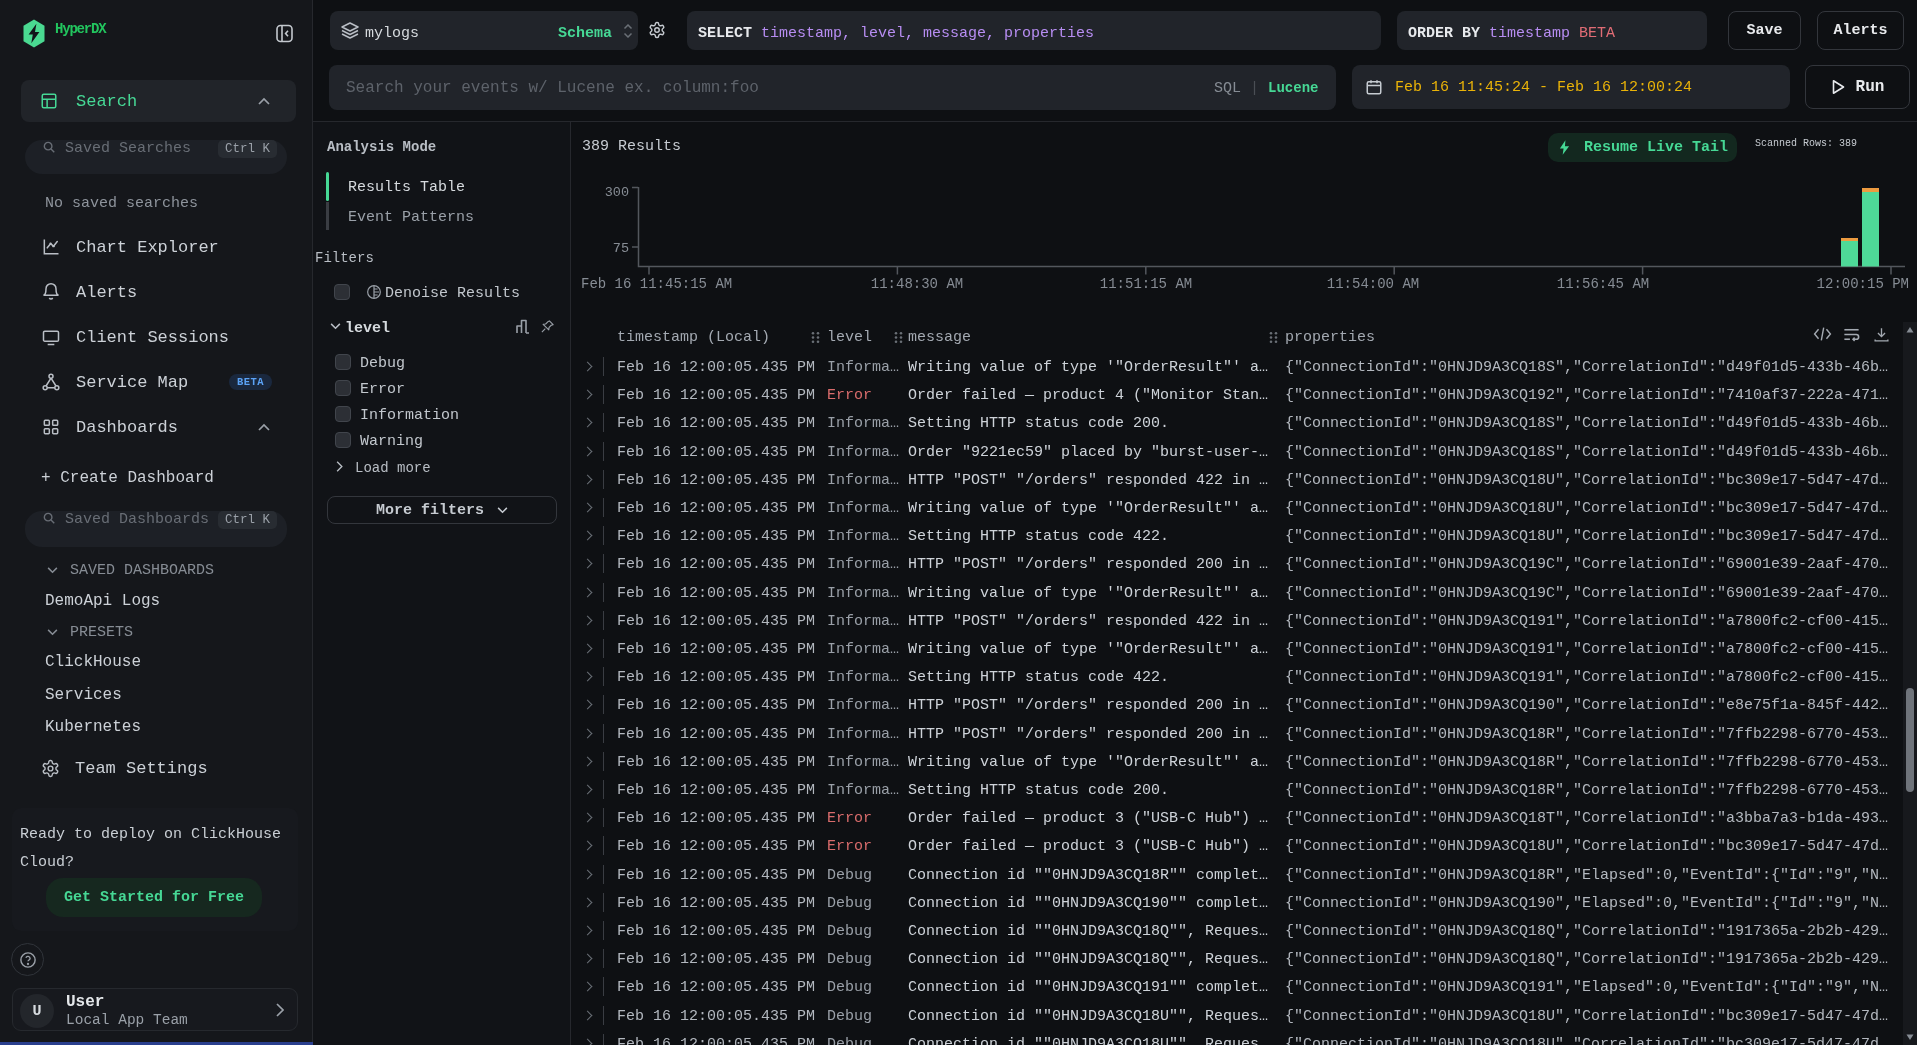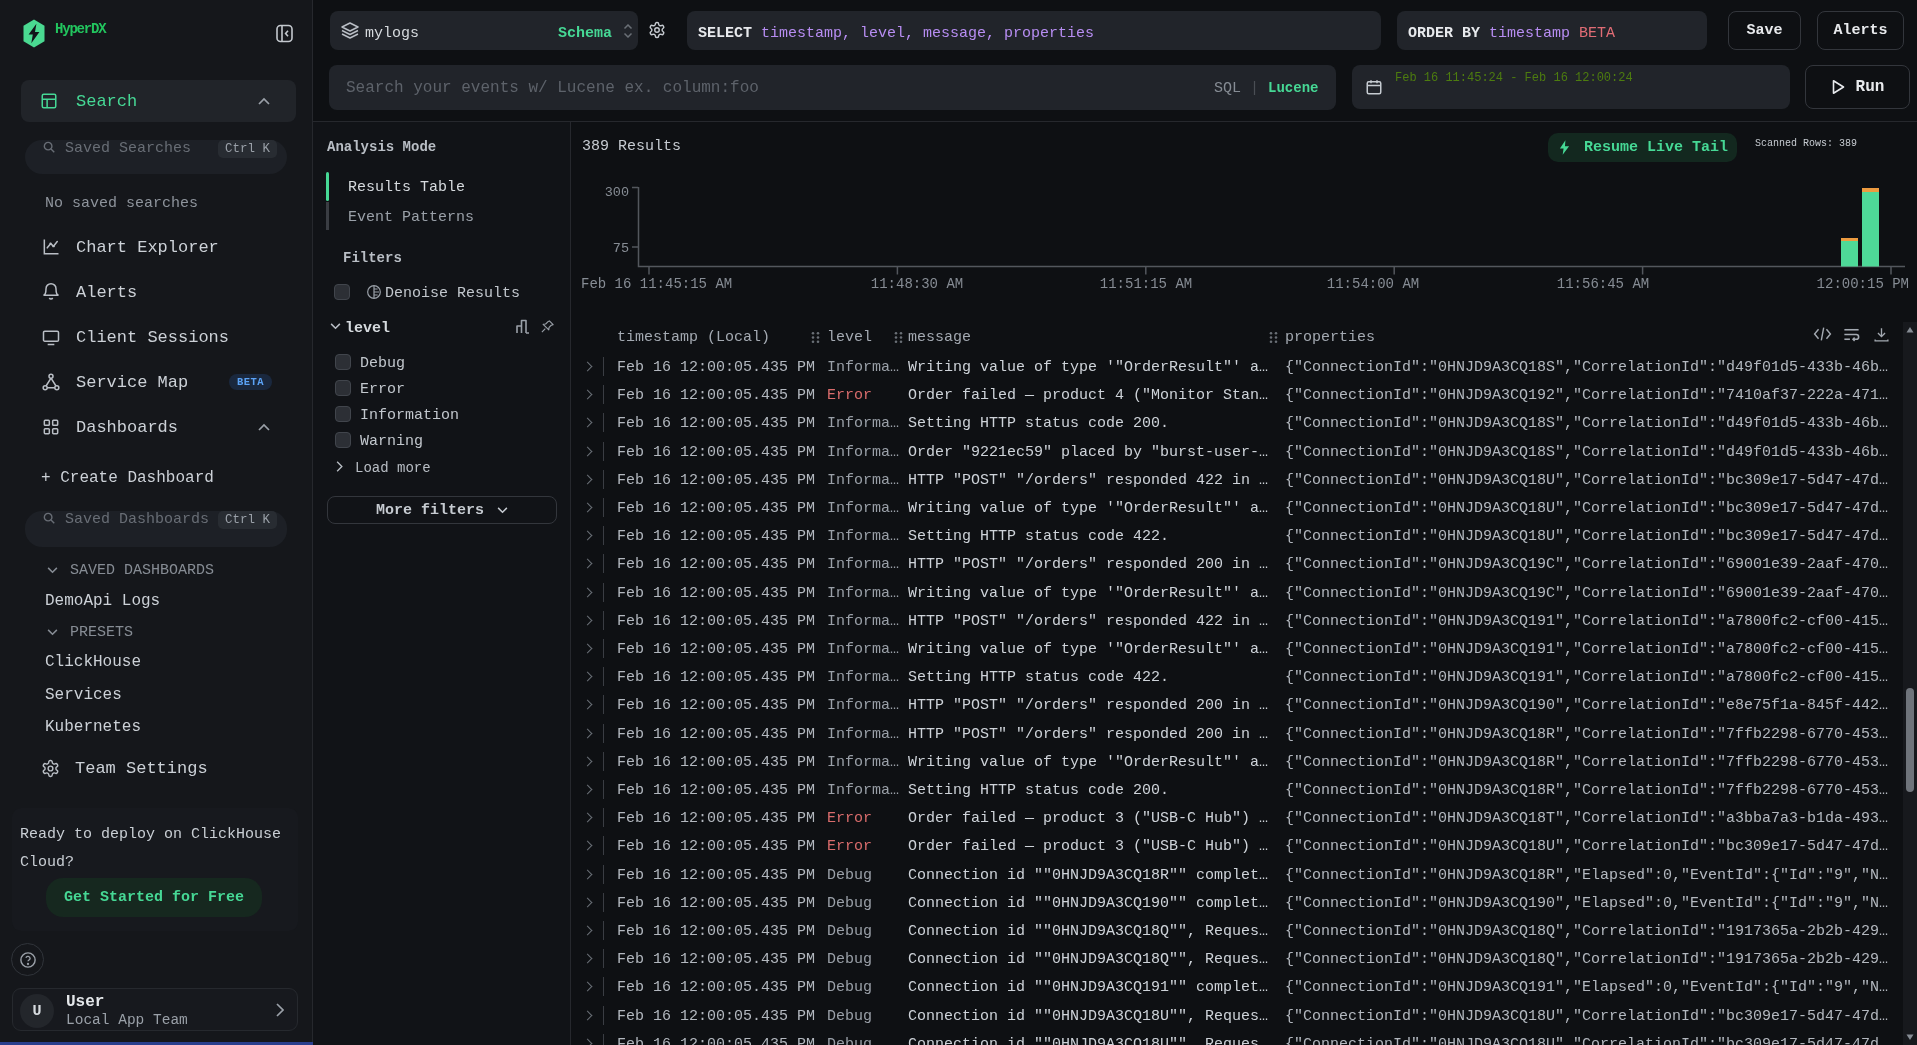--- a/index.html
+++ b/index.html
@@ -66,21 +66,21 @@
   <div class="btn" style="left:1504px;top:11px;width:87px;height:39px;font-size:15px">Alerts</div>
 
   <div class="box" style="left:16px;top:65px;width:1007px;height:45px"></div>
   <div class="txt" style="left:33px;top:79px;font-size:16px;color:#5d626a">Search your events w/ Lucene ex. column:foo</div>
   <div class="txt" style="left:901px;top:80px;font-size:15px;color:#868c94">SQL <span style="color:#4a4e54">|</span> <b class="green" style="font-size:14px">Lucene</b></div>
   <div class="box" style="left:1039px;top:65px;width:438px;height:44px"></div>
   <svg class="abs" style="left:1052px;top:78px" width="18" height="18" viewBox="0 0 24 24" fill="none" stroke="#c6cbd1" stroke-width="2">
       <rect x="3" y="5" width="18" height="16" rx="2"></rect>
       <path d="M8 3v4M16 3v4M3 10h18"></path>
     </svg>
-  <div class="txt" style="left:1082px;top:71px;font-size:12px;color:#4d7c0f">Feb 16 11:45:24 - Feb 16 12:00:24</div>
+  <div class="txt" style="left:1082px;top:79px;font-size:15px;color:#eab308">Feb 16 11:45:24 - Feb 16 12:00:24</div>
   <div class="btn" style="left:1492px;top:65px;width:105px;height:44px;font-size:16px"><svg width="15" height="16" viewBox="0 0 15 16" fill="none" stroke="#e8eaed" stroke-width="1.6" style="margin-right:10px">
         <path d="M2.5 1.8 L12.5 8 2.5 14.2 Z" stroke-linejoin="round"></path>
       </svg>Run</div>
 </div>
 
 <div id="sidebar">
   <svg class="abs" style="left:23px;top:19px" width="22" height="29" viewBox="0 0 22 29">
       <polygon points="11,0.5 21.5,6.8 21.5,22.2 11,28.5 0.5,22.2 0.5,6.8" fill="#4ad991"></polygon>
       <path d="M13.4 4.8 L5.6 15.6 h4.2 L8.3 24.2 16.4 12.9 h-4.4 z" fill="#12141a"></path>
     </svg>
@@ -189,21 +189,21 @@
     </svg>
   <div class="abs" style="left:0;top:1042px;width:313px;height:3px;background:#2a3f8e"></div>
 </div>
 
 <div id="fpanel">
   <div class="txt" style="left:14px;top:17px;font-size:14px;font-weight:bold;color:#b9bec5">Analysis Mode</div>
   <div class="abs" style="left:13px;top:50px;width:3px;height:29px;background:#46d895;border-radius:2px"></div>
   <div class="abs" style="left:13px;top:80px;width:3px;height:28px;background:#3a3d43"></div>
   <div class="txt" style="left:35px;top:57px;font-size:15px;color:#d6dade">Results Table</div>
   <div class="txt" style="left:35px;top:87px;font-size:15px;color:#9aa0a8">Event Patterns</div>
-  <div class="txt" style="left:30px;top:128px;font-size:14px;font-weight:bold;color:#b9bec5">Filters</div>
+  <div class="txt" style="left:2px;top:128px;font-size:14px;font-weight:normal;color:#b9bec5">Filters</div>
   <div class="cb" style="left:21px;top:162px"></div>
   <svg class="abs" style="left:53px;top:162px" width="16" height="16" viewBox="0 0 24 24" fill="none" stroke="#9aa0a8" stroke-width="1.8">
       <circle cx="12" cy="12" r="9.5"></circle>
       <path d="M12 3 v18 M12.5 7.5 h5 M12.5 12 h7 M12.5 16.5 h5"></path>
     </svg>
   <div class="flbl" style="left:72px;top:163px">Denoise Results</div>
   <svg class="abs" style="left:17px;top:201px" width="11" height="7" viewBox="0 0 12 8" fill="none" stroke="#b9bec5" stroke-width="1.7">
       <path d="M1 1 L6 6 11 1"></path>
     </svg>
   <div class="txt" style="left:32px;top:198px;font-size:15px;font-weight:bold;color:#d6dade">level</div>

